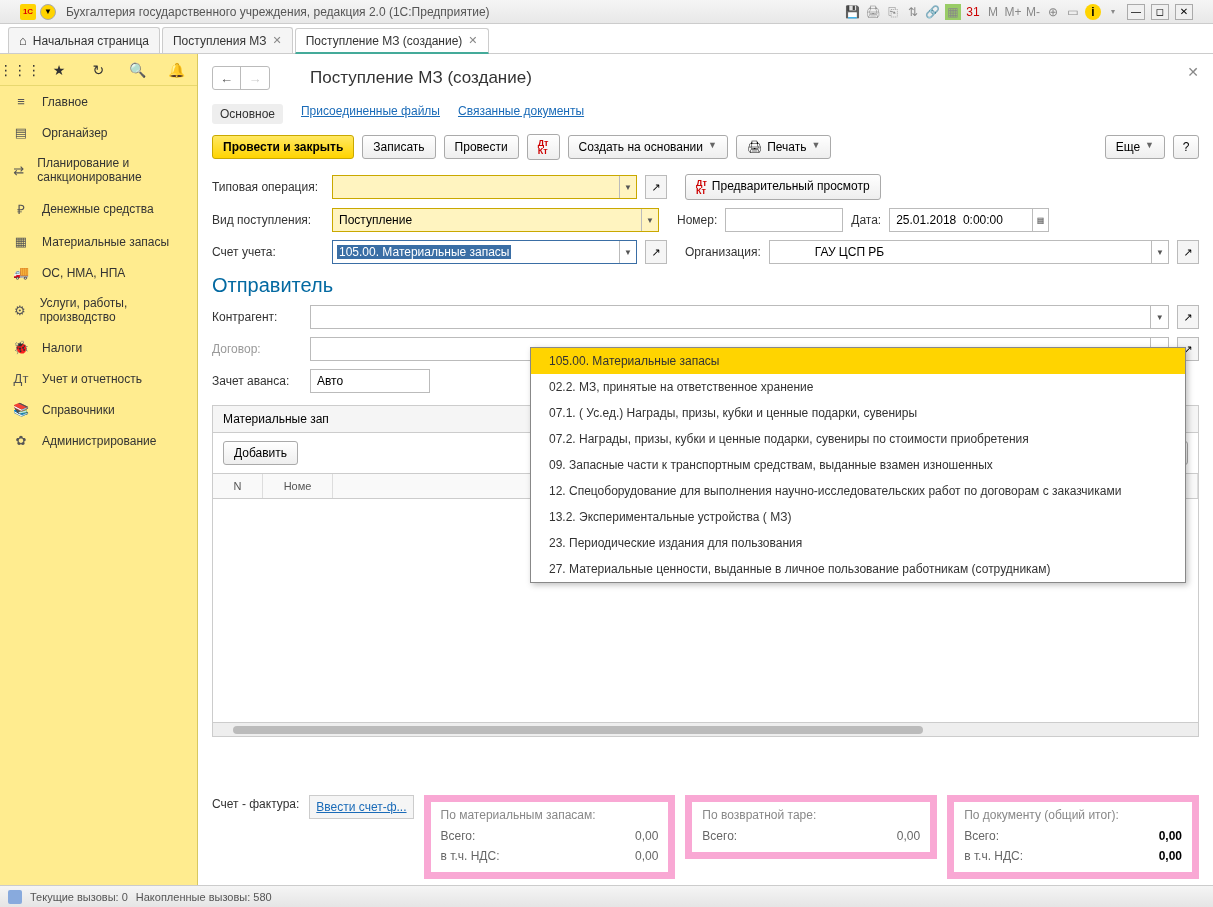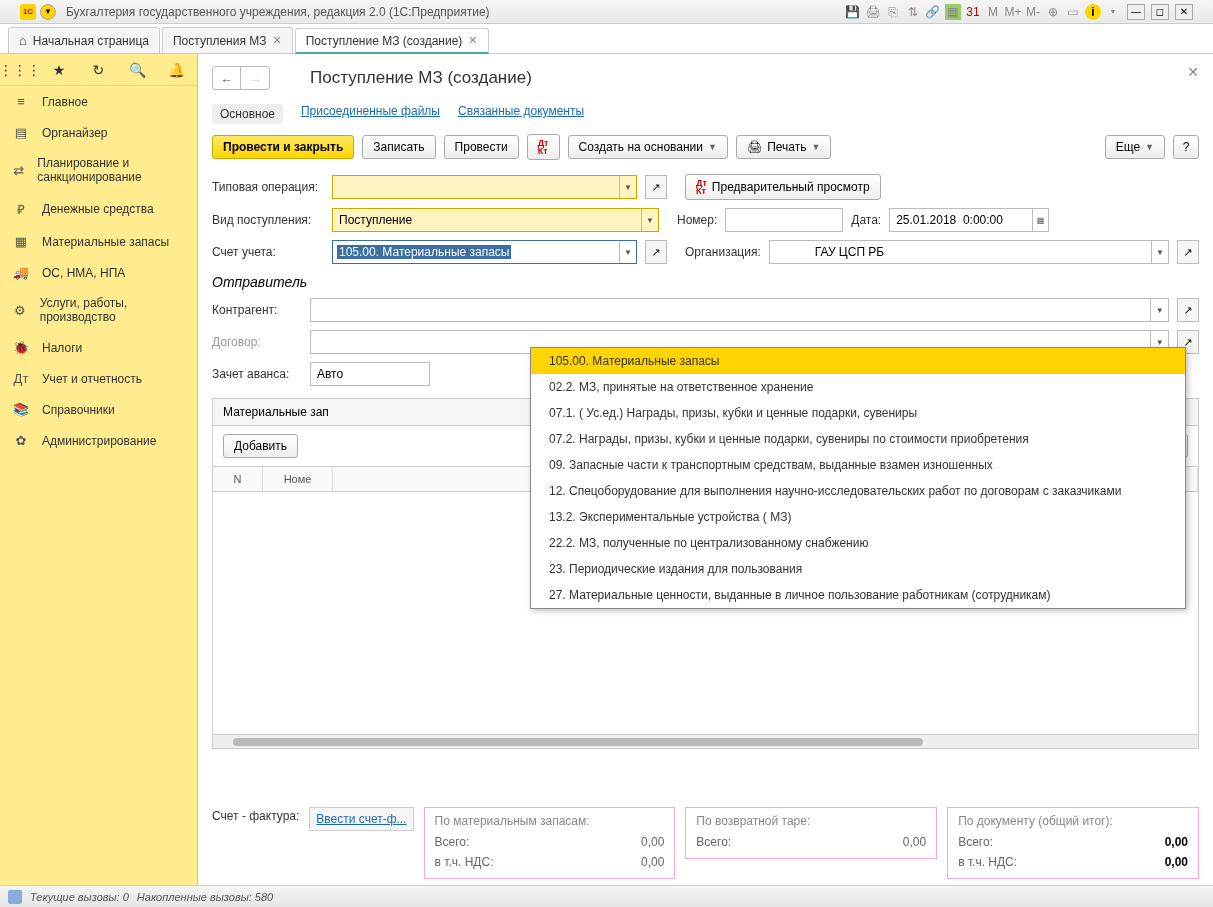--- a/index.html
+++ b/index.html
@@ -34,60 +34,60 @@
 .nav-arrows .na { width:28px; height:22px; display:flex; align-items:center; justify-content:center; font-size:13px; color:#555;}
 .nav-arrows .na:first-child { border-right:1px solid #bbb; }
 .page-title { font-size:17px; color:#333; }
 .close-page { position:absolute; right:14px; top:10px; font-size:14px; color:#888; cursor:pointer;}
 
 .subnav { display:flex; gap:18px; padding:4px 0 10px 0; font-size:12px;}
 .subnav .sn { color:#1a6bb8; text-decoration:underline; cursor:pointer;}
 .subnav .sn.active { color:#333; text-decoration:none; background:#eee; padding:3px 8px; border-radius:3px;}
 
 .toolbar { display:flex; gap:8px; align-items:center; padding-bottom:10px;}
-.btn { border:1px solid #aaa; background:linear-gradient(#fff,#eee); border-radius:3px; padding:4px 10px; font-size:12px; cursor:pointer; display:flex; align-items:center; gap:5px;}
+.btn { border:1px solid #aaa; background:linear-gradient(#fff,#eee); border-radius:3px; padding:4px 10px; font-size:12px; cursor:pointer; display:flex; gap:5px;}
 .btn.yellow { background:linear-gradient(#ffe863,#ffd400); border-color:#c9a800; font-weight:bold;}
 .btn .caret { font-size:9px; color:#666; }
 .btn.more { margin-left:auto; }
 .btn.help { width:26px; justify-content:center; padding:4px 0;}
 .red-dktkt { color:#c00; font-size:9px; line-height:8px; font-weight:bold;}
 
 .form-row { display:flex; align-items:center; gap:8px; padding:4px 0;}
 .form-row label { color:#333; font-size:12px; min-width:112px;}
 .form-row label.dim { color:#999; }
 .input-combo { border:1px solid #bbb; height:24px; display:flex; align-items:center; background:#fff; }
 .input-combo.yellow { background:#fff4c0; border-color:#c9a800; }
 .input-combo input { border:none; outline:none; background:transparent; height:100%; padding:0 6px; font-size:12px; width:100%;}
 .input-combo .dd-btn { width:18px; height:100%; border-left:1px solid #bbb; display:flex; align-items:center; justify-content:center; font-size:8px; color:#555; cursor:pointer;}
 .ext-btn { width:22px; height:24px; border:1px solid #bbb; display:flex; align-items:center; justify-content:center; font-size:11px; background:#f5f5f5; cursor:pointer;}
 
-.section-title { color:#000000; font-size:14px; padding:6px 0 4px 0;font-style:italic;}
+.section-title { color:#0369a1; font-size:20px; padding:6px 0 4px 0;}
 
 .dropdown-list { position:absolute; left:332px; top:293px; width:656px; background:#fff; border:1px solid #888; box-shadow:2px 2px 6px rgba(0,0,0,0.25); z-index:100;}
 .dropdown-list .dl-item { padding:6px 18px; font-size:12px; cursor:pointer; color:#333;}
 .dropdown-list .dl-item.selected { background:#ffd400; }
 
 .tab-panel { border:1px solid #ccc; margin-top:8px; flex:1; display:flex; flex-direction:column; min-height:260px;}
 .tab-panel-header { background:#f5f5f5; border-bottom:1px solid #ccc; padding:6px 10px; font-size:12px;}
 .tab-panel-toolbar { display:flex; padding:8px 10px; gap:8px;}
 .table-head { display:flex; border-top:1px solid #ccc; border-bottom:1px solid #ccc; background:#f9f9f9;}
 .table-head .th { border-right:1px solid #ddd; padding:6px 8px; font-size:11px; color:#555; text-align:center;}
 .table-body { flex:1; background:#fff; }
 .hscroll { height:14px; background:#eee; border-top:1px solid #ccc; position:relative;}
 .hscroll .thumb { position:absolute; left:20px; width:70%; height:8px; top:3px; background:#bbb; border-radius:4px;}
 
 .footer-row { display:flex; align-items:flex-start; padding:10px 0 6px 0; gap:10px;margin-top:48px;}
 .footer-label { font-size:12px; color:#333; padding-top:2px;}
 .footer-link { color:#1a6bb8; text-decoration:underline; cursor:pointer; padding:4px 6px; border:1px solid #ccc; background:#f5f5f5; font-size:12px;}
-.summary-box { border:1px solid #f9a8d4; flex:1; padding:6px 10px; font-size:12px; color:#666;}
+.summary-box { border:7px solid #f9a8d4; flex:1; padding:6px 10px; font-size:12px; color:#666;}
 .summary-box .sb-row { display:flex; justify-content:space-between; padding:3px 0;}
 .summary-box .sb-title { color:#888; padding-bottom:4px;}
 .summary-box.bold .sb-row span:last-child { font-weight:bold; color:#000;}
 
-.statusbar { height:22px; background:linear-gradient(#f5f5f5,#e5e5e5); border-top:1px solid #ccc; display:flex; align-items:center; padding:0 8px; font-size:11px; color:#555; gap:8px;font-style:italic;}
+.statusbar { height:22px; background:linear-gradient(#f5f5f5,#e5e5e5); border-top:1px solid #ccc; display:flex; align-items:center; padding:0 8px; font-size:11px; color:#555; gap:8px;}
 .statusbar .sb-icon { width:14px; height:14px; background:#8ad; border-radius:2px;}
 
 .sel-text { background:#3a6ea5; color:#fff; padding:1px 2px;}
 </style>
 </head>
 <body>
 
 <div class="titlebar">
   <div class="logo">1C</div>
   <div class="dropdown-circle">
@@ -364,21 +364,20 @@
     </div>
 
     <div class="dropdown-list">
       <div class="dl-item selected">105.00. Материальные запасы</div>
       <div class="dl-item">02.2. МЗ,  принятые на ответственное хранение</div>
       <div class="dl-item">07.1. ( Ус.ед.) Награды, призы, кубки и ценные подарки, сувениры</div>
       <div class="dl-item">07.2. Награды, призы, кубки и ценные подарки, сувениры по стоимости приобретения</div>
       <div class="dl-item">09. Запасные части к транспортным средствам, выданные взамен изношенных</div>
       <div class="dl-item">12. Спецоборудование для выполнения научно-исследовательских работ по договорам с заказчиками</div>
       <div class="dl-item">13.2. Экспериментальные устройства ( МЗ)</div>
-      <div class="dl-item">22.2. МЗ, полученные по централизованному снабжению</div>
       <div class="dl-item">23. Периодические издания для пользования</div>
       <div class="dl-item">27. Материальные ценности, выданные в личное пользование работникам (сотрудникам)</div>
     </div>
 
   </div>
 </div>
 
 <div class="statusbar">
   <div class="sb-icon"></div>
   <span>Текущие вызовы: 0</span>

